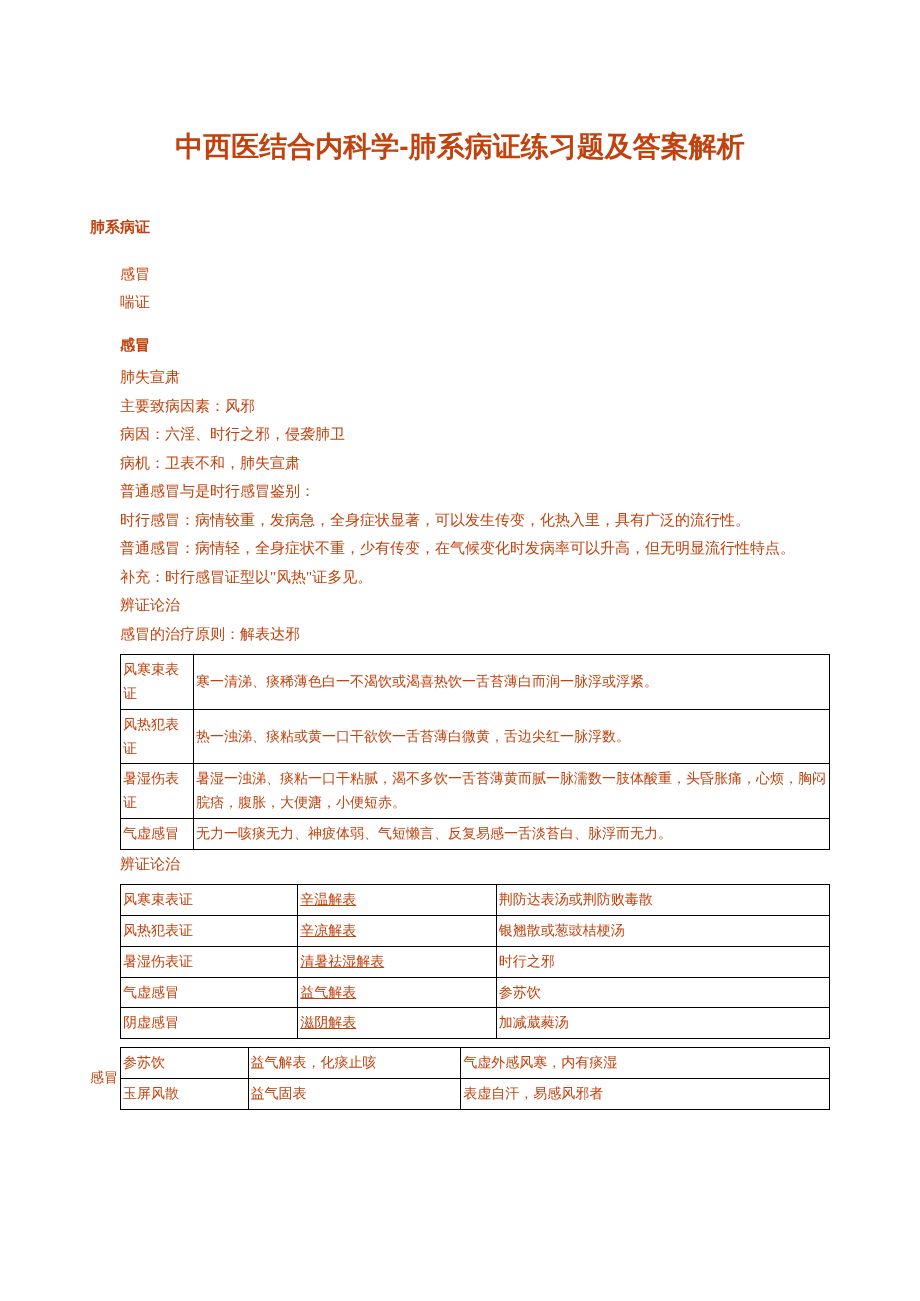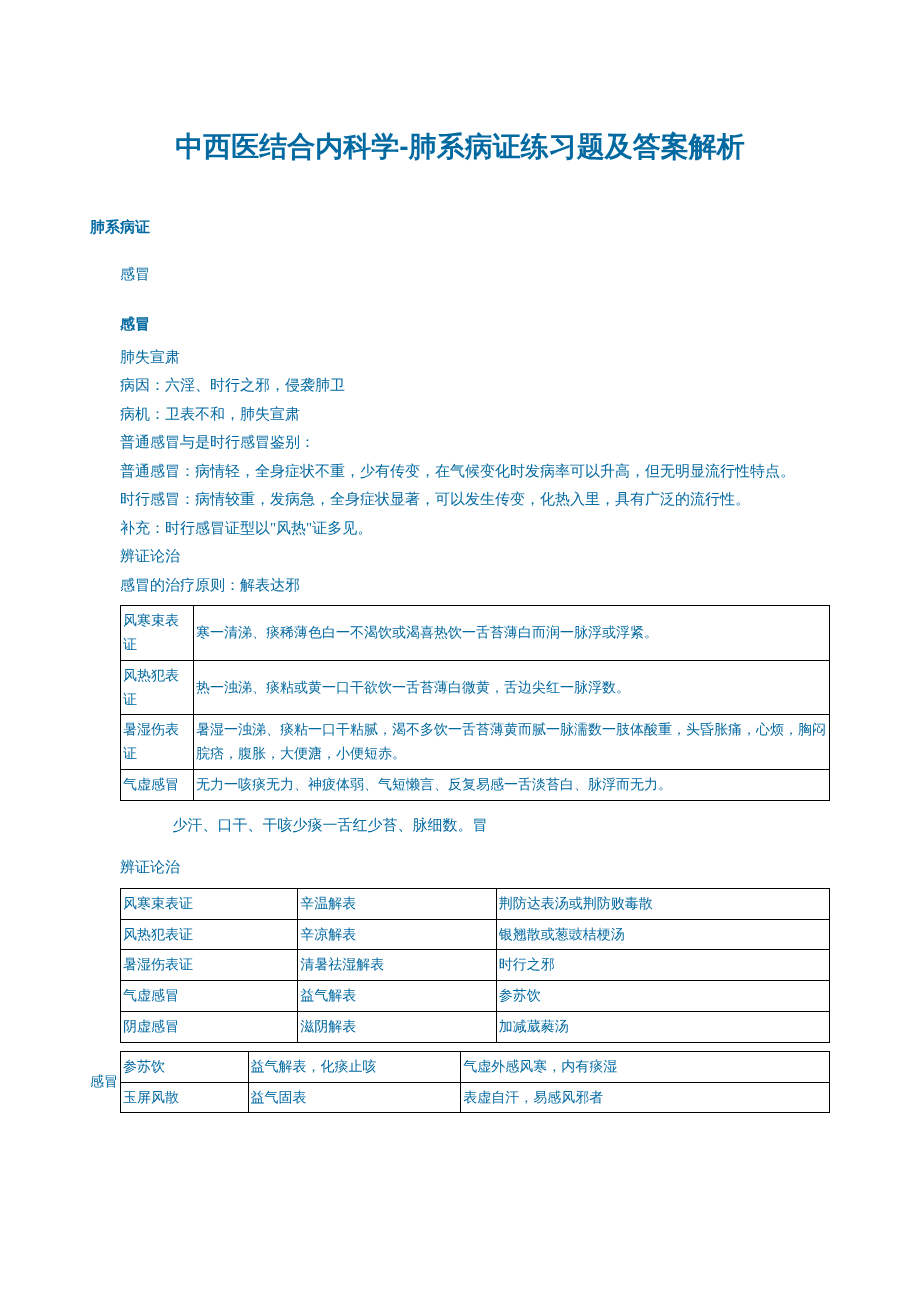--- a/index.html
+++ b/index.html
@@ -4,35 +4,35 @@
 <style>
   body {
     margin: 0;
     padding: 0;
     background: #fff;
     font-family: "SimSun", "宋体", serif;
     width: 920px;
   }
   .page {
     padding: 120px 90px 60px 90px;
-    color: #0369a1;
+    color: #c2410c;
     font-size: 15px;
     line-height: 1.9;
   }
   .title {
     text-align: center;
     font-size: 28px;
     font-weight: bold;
     font-family: "SimHei", "黑体", sans-serif;
     margin-bottom: 40px;
   }
   .section-heading {
     font-weight: bold;
     font-family: Liberation Serif, serif;
-    margin-top: 8px;
+    margin-top: 0;
     margin-bottom: 4px;
   }
   .indent {
     padding-left: 2em;
   }
   .para {
     margin: 0;
   }
   .spacer {
     height: 14px;
@@ -45,21 +45,21 @@
   table td {
     border: 1px solid #000;
     padding: 3px 2px;
     vertical-align: middle;
     line-height: 1.7;
   }
   .table1 td:first-child {
     width: 68px;
   }
   .table2 td:nth-child(1) { width: 25%; }
-  .table2 td:nth-child(2) { width: 28%; }
+  .table2 td:nth-child(2) { width: 28%; text-decoration: underline; }
   .table3 td:nth-child(1) { width: 18%; }
   .table3 td:nth-child(2) { width: 30%; }
   .row-label {
     font-size: 14px;
   }
   .fragment {
     padding-left: 5.5em;
     margin-top: 10px;
     margin-bottom: 14px;
   }
@@ -81,32 +81,34 @@
 <div class="page">
 
   <div class="title">中西医结合内科学-肺系病证练习题及答案解析</div>
 
   <div class="section-heading">肺系病证</div>
 
   <div class="spacer"></div>
 
   <div class="indent">
     <div class="para">感冒</div>
+    <div class="para">喘证</div>
   </div>
 
   <div class="spacer"></div>
 
   <div class="indent">
     <div class="section-heading">感冒</div>
     <div class="para">肺失宣肃</div>
+    <div class="para">主要致病因素：风邪</div>
     <div class="para">病因：六淫、时行之邪，侵袭肺卫</div>
     <div class="para">病机：卫表不和，肺失宣肃</div>
     <div class="para">普通感冒与是时行感冒鉴别：</div>
+    <div class="para">时行感冒：病情较重，发病急，全身症状显著，可以发生传变，化热入里，具有广泛的流行性。</div>
     <div class="para">普通感冒：病情轻，全身症状不重，少有传变，在气候变化时发病率可以升高，但无明显流行性特点。</div>
-    <div class="para">时行感冒：病情较重，发病急，全身症状显著，可以发生传变，化热入里，具有广泛的流行性。</div>
     <div class="para">补充：时行感冒证型以"风热"证多见。</div>
     <div class="para">辨证论治</div>
     <div class="para">感冒的治疗原则：解表达邪</div>
   </div>
 
   <div class="indent inline-table-block">
     <table class="table1">
       <tbody>
           <tr>
         <td class="row-label">风寒束表证</td>
@@ -121,21 +123,20 @@
         <td>暑湿一浊涕、痰粘一口干粘腻，渴不多饮一舌苔薄黄而腻一脉濡数一肢体酸重，头昏胀痛，心烦，胸闷脘痞，腹胀，大便溏，小便短赤。</td>
       </tr>
       <tr>
         <td class="row-label">气虚感冒</td>
         <td>无力一咳痰无力、神疲体弱、气短懒言、反复易感一舌淡苔白、脉浮而无力。</td>
       </tr>
     </tbody>
       </table>
   </div>
 
-  <div class="indent fragment">少汗、口干、干咳少痰一舌红少苔、脉细数。冒</div>
 
   <div class="indent">辨证论治</div>
 
   <div class="table-wrap inline-table-block">
     <table class="table2">
       <tbody>
           <tr>
         <td>风寒束表证</td>
         <td>辛温解表</td>
         <td>荆防达表汤或荆防败毒散</td>

